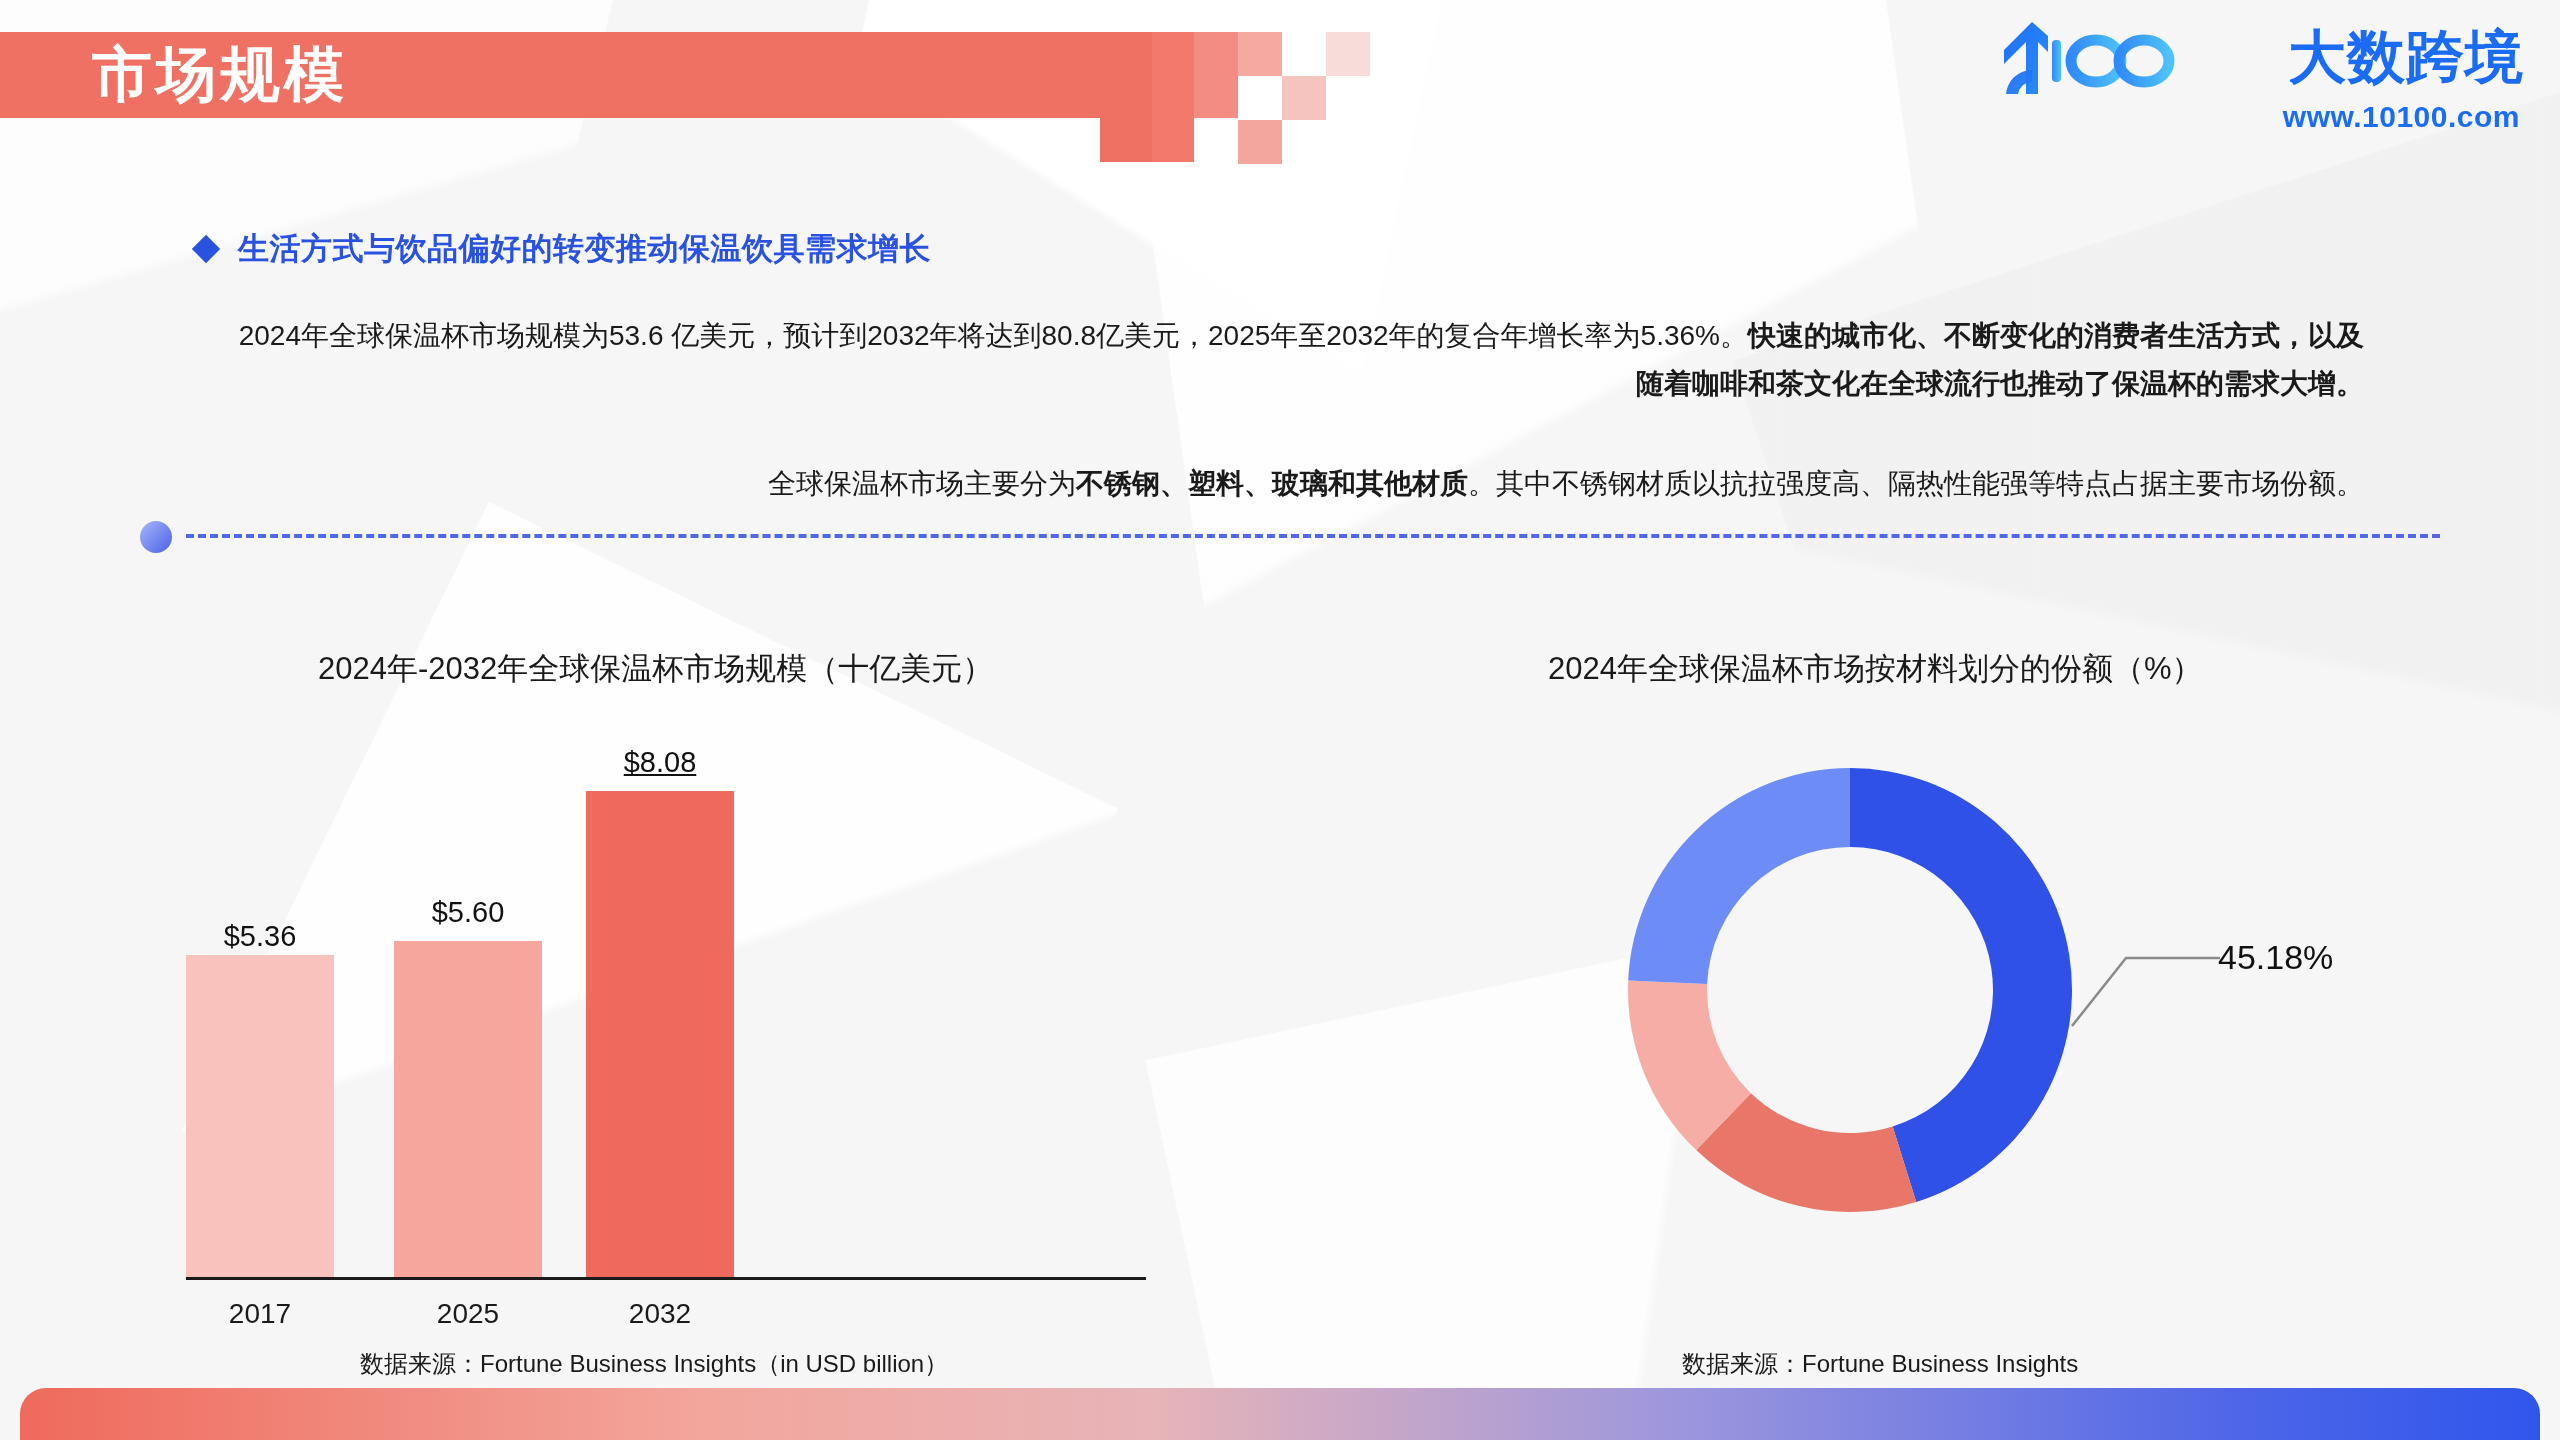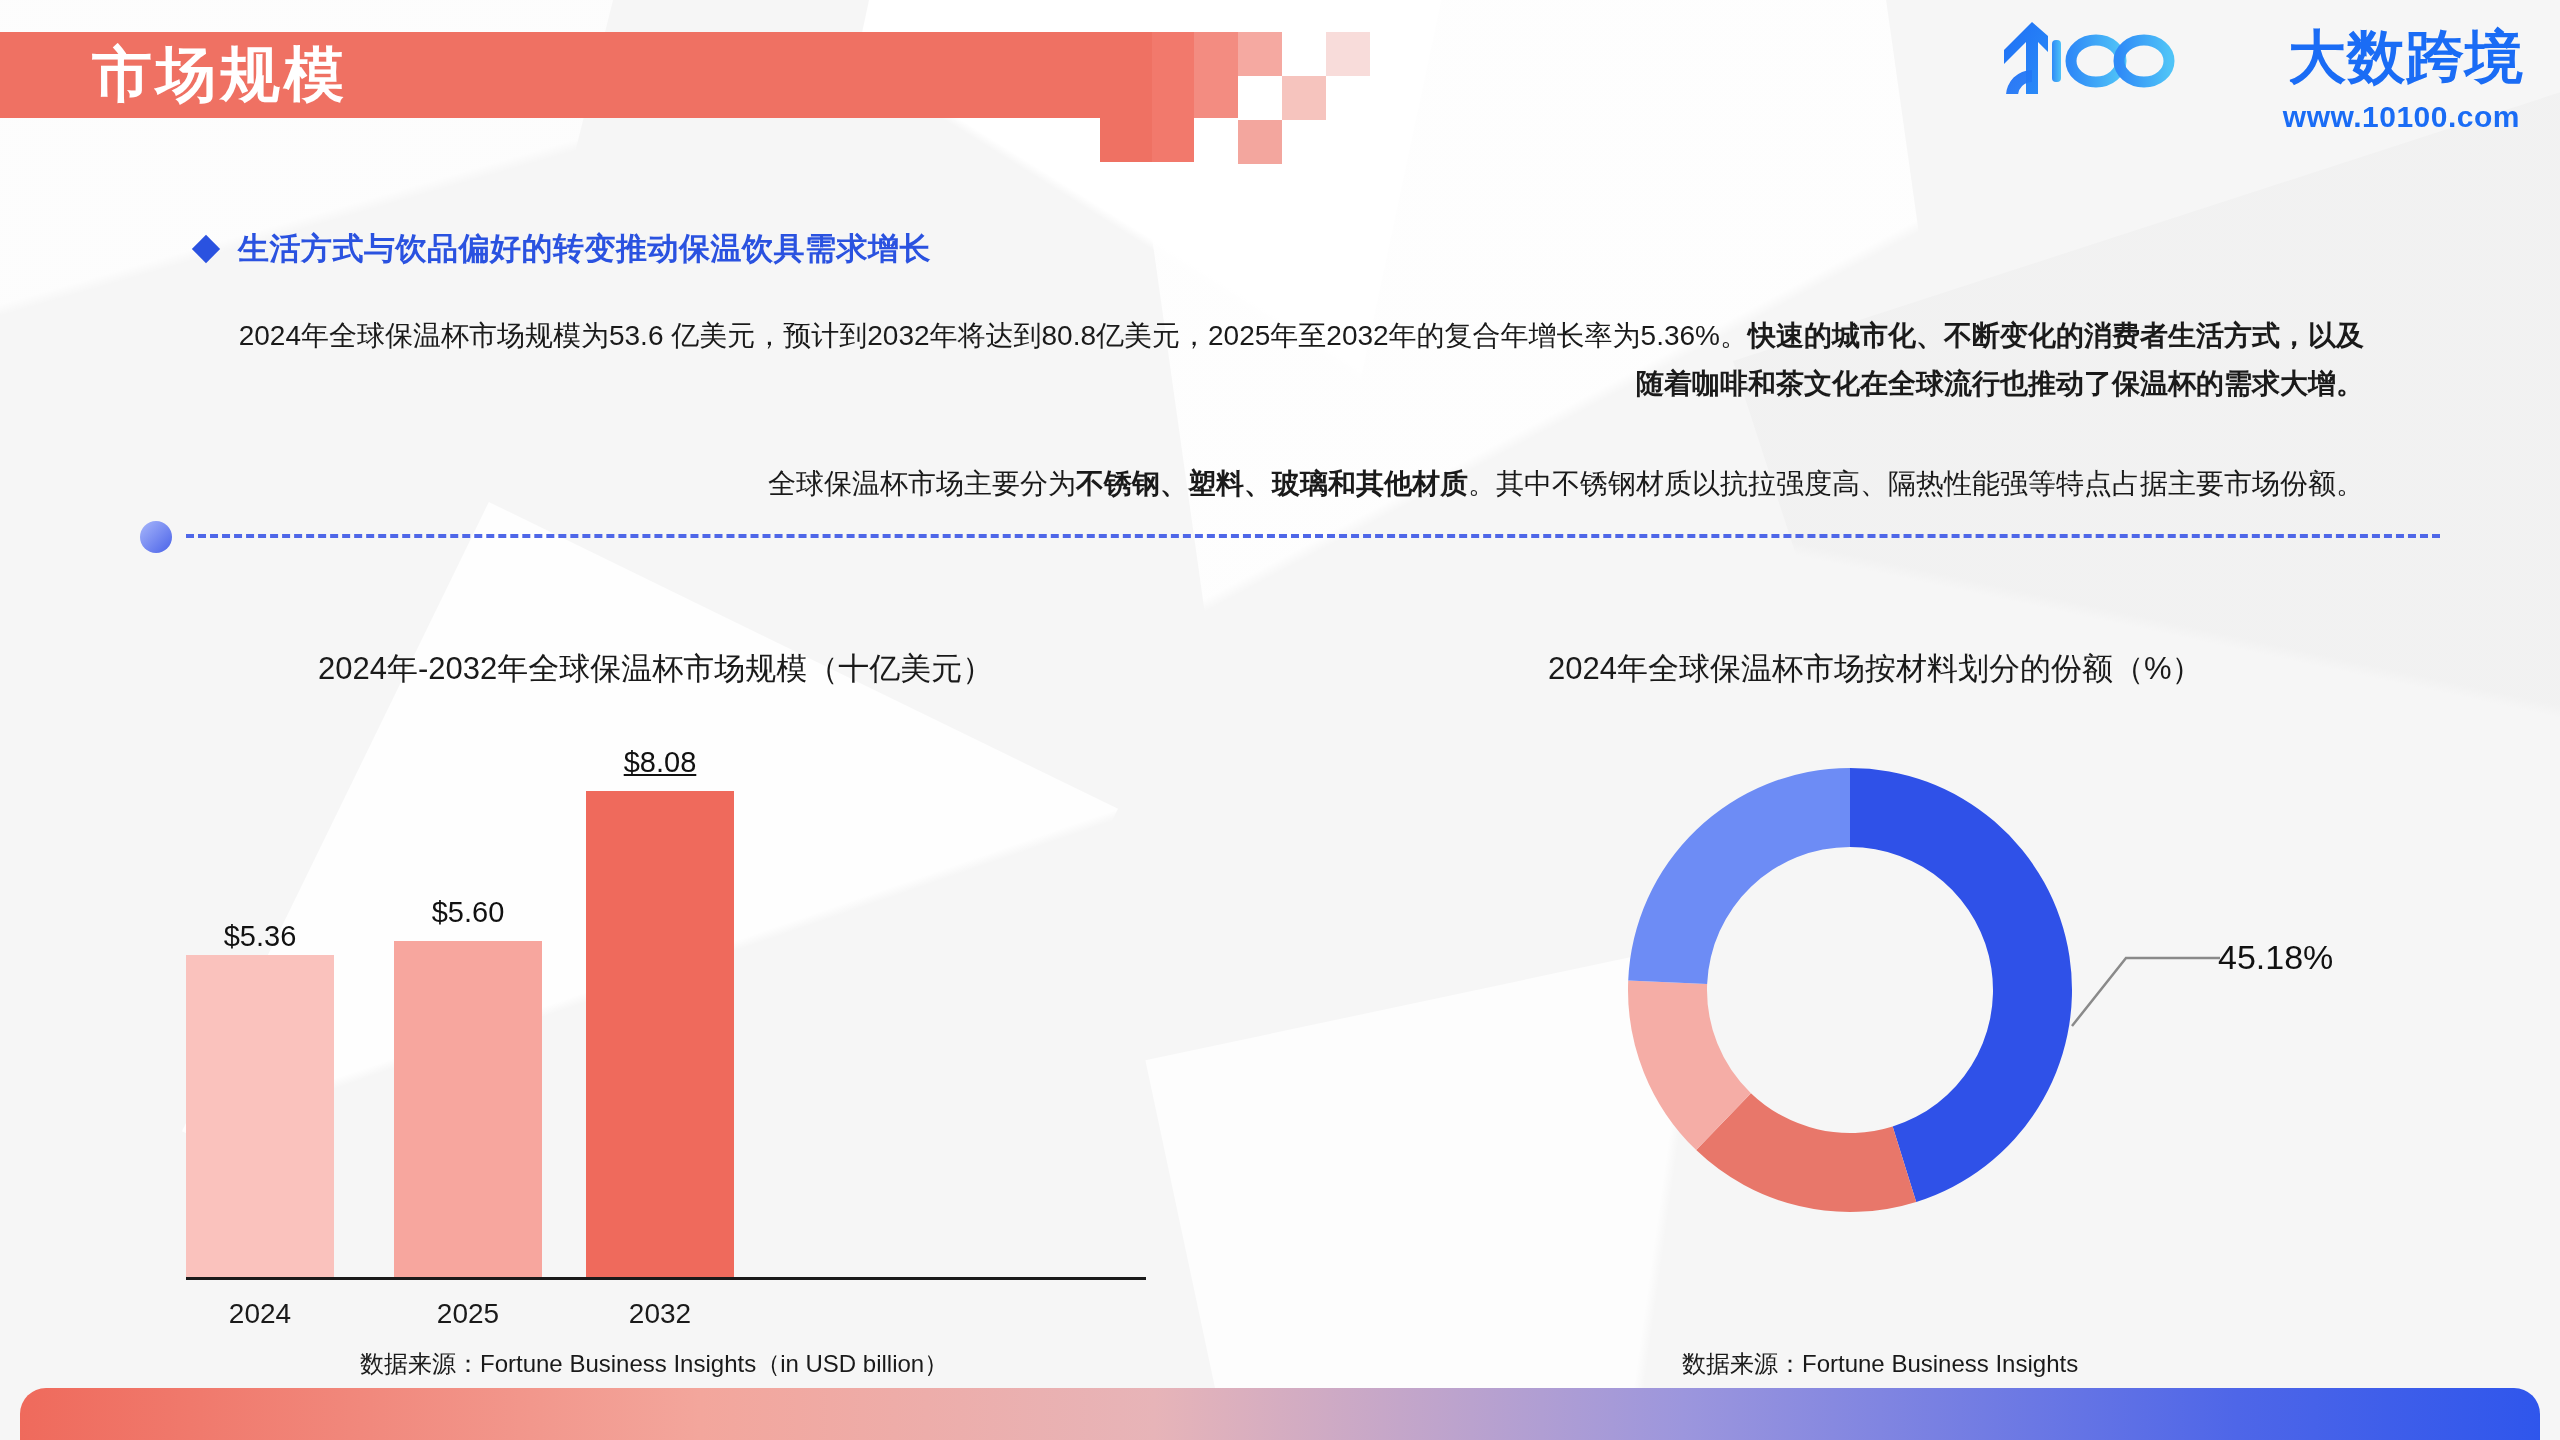--- a/index.html
+++ b/index.html
@@ -341,21 +341,21 @@
     <div class="bar-col" style="left:208px;">
       <div class="bar-value" style="bottom: 351px;">$5.60</div>
       <div class="bar-rect" style="height: 339px; background: rgb(247, 166, 158);"></div>
     </div>
     <div class="bar-col" style="left:400px;">
       <div class="bar-value" style="bottom: 501px; text-decoration: underline;">$8.08</div>
       <div class="bar-rect" style="height: 489px; background: rgb(239, 106, 92);"></div>
     </div>
   </div>
   <div id="bar-axis"></div>
-  <div class="bar-cat" style="left:186px;">2024</div>
+  <div class="bar-cat" style="left:186px;">2017</div>
   <div class="bar-cat" style="left:394px;">2025</div>
   <div class="bar-cat" style="left:586px;">2032</div>
   <div class="source" id="bar-source">数据来源：Fortune Business Insights（in USD billion）</div>
 
   <div id="donut-wrap">
     <svg id="donut-svg" width="460" height="460" viewBox="0 0 460 460">
       <g id="donut-slices">
           <path d="M230,8 A222,222 0 0 1 296.2095608082901,441.8968948747795 L272.6485008810157,366.49214399591654 A143,143 0 0 0 230,87 Z" fill="#2f51e8"></path>
           <path d="M296.2095608082901,441.8968948747795 A222,222 0 0 1 76.21003472073315,390.101988055745 L130.937094437229,333.1287580719438 A143,143 0 0 0 272.6485008810157,366.49214399591654 Z" fill="#e8776a"></path>
           <path d="M76.21003472073315,390.101988055745 A222,222 0 0 1 8.202597682650492,220.51778900910762 L87.13050211089649,223.89208931667744 A143,143 0 0 0 130.937094437229,333.1287580719438 Z" fill="#f5ada6"></path>

